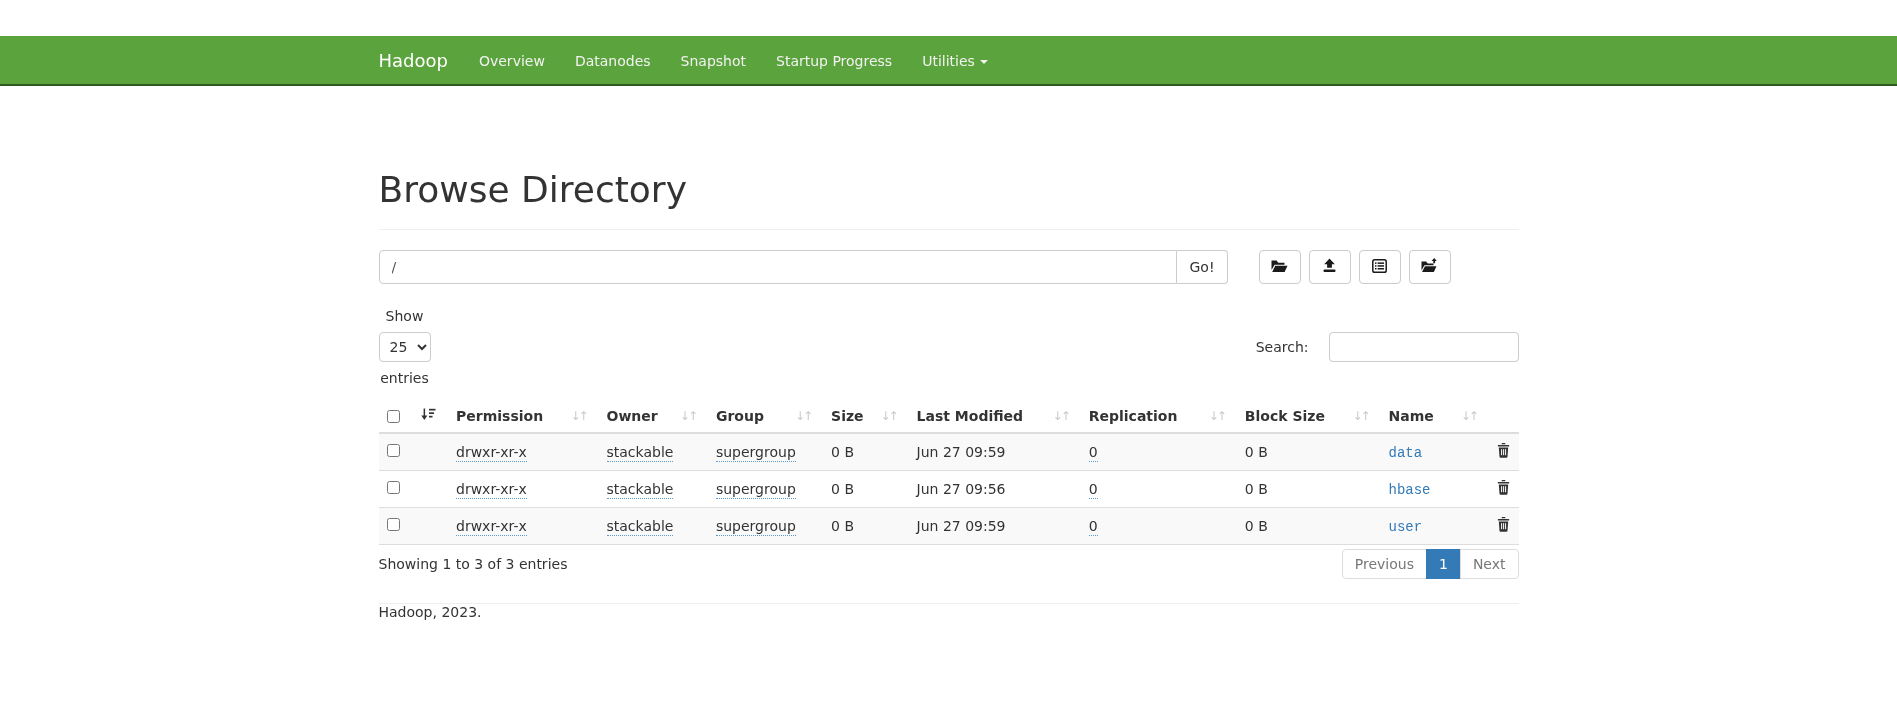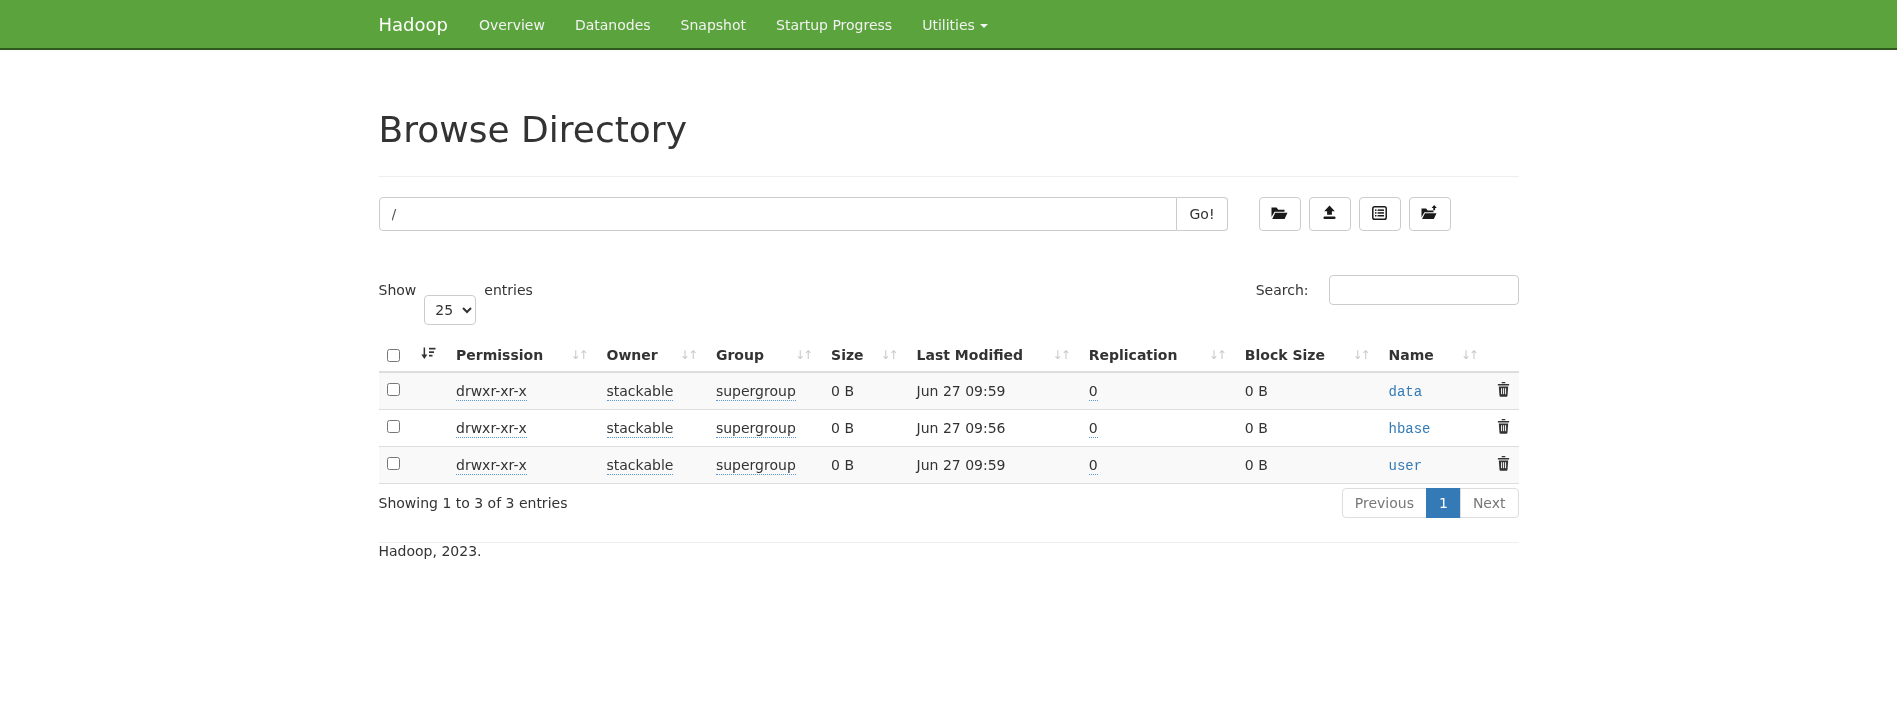--- a/index.html
+++ b/index.html
@@ -16,39 +16,40 @@
     width:1897px;height:722px;overflow:hidden;background:#fff;
     font-family:"DejaVu Sans","Liberation Sans",sans-serif;
     font-size:14px;color:var(--text-dark);
   }
   .container{width:1140px;margin:0 auto;}
 
   
   .navbar{
     height:50px;background:var(--navbar-green);
     border-bottom:2px solid var(--navbar-border);
+    margin-top:36px;
   }
   .nav-inner{display:flex;align-items:center;height:50px;}
   .brand{
     color:#ffffff;font-size:18px;line-height:50px;margin-right:16px;
     text-decoration:none;cursor:pointer;white-space:nowrap;
   }
   .nav{list-style:none;margin:0;padding:0;display:flex;height:50px;}
   .nav li{height:50px;text-align:center;}
   .nav a{
     display:block;color:#f2f2f2;font-size:14px;line-height:50px;
     padding:0 15px;text-decoration:none;cursor:pointer;white-space:nowrap;
   }
   .caret{
     display:inline-block;width:0;height:0;margin-left:5px;vertical-align:middle;
     border-top:4px solid #f2f2f2;border-left:4px solid transparent;border-right:4px solid transparent;
   }
 
   
-  .page-header{margin:58px 0 20px;padding-bottom:24px;border-bottom:1px solid #eeeeee;}
+  .page-header{margin:82px 0 20px;padding-bottom:17px;border-bottom:1px solid #eeeeee;}
   .page-header h1{margin:0;font-size:36px;font-weight:normal;line-height:44px;color:var(--text-dark);}
 
   
   .path-row{display:flex;align-items:flex-start;}
   .input-group{display:flex;width:849px;}
   .path-input{
     flex:1;height:34px;border:1px solid #ccc;border-radius:4px 0 0 4px;
     padding:6px 12px;font-size:14px;color:#555;outline:none;
     font-family:"DejaVu Sans","Liberation Sans",sans-serif;
   }
@@ -58,24 +59,24 @@
     cursor:pointer;font-family:inherit;
   }
   .icon-btns{display:flex;margin-left:31px;gap:8px;}
   .icon-btn{
     width:42px;height:34px;border:1px solid #ccc;border-radius:4px;background:#fff;
     display:flex;align-items:center;justify-content:center;cursor:pointer;padding:0;
   }
 
   
   .controls-row{display:flex;justify-content:space-between;align-items:center;margin-top:24px;}
-  .length-control{display:flex;align-items:center;gap:8px;}
+  .length-control{display:flex;align-items:center;gap:8px;flex-direction:column;}
   .length-select{
     height:30px;border:1px solid #ccc;border-radius:4px;padding:2px 6px;
-    font-size:14px;color:var(--text-dark);background:#fff;font-family:inherit;margin-top:40px;
+    font-size:14px;color:var(--text-dark);background:#fff;font-family:inherit;
   }
   .search-control{display:flex;align-items:center;gap:20px;}
   .search-input{
     width:190px;height:30px;border:1px solid #ccc;border-radius:4px;
     padding:4px 8px;font-size:14px;outline:none;font-family:inherit;
   }
 
   
   table.dir-table{width:100%;border-collapse:collapse;margin-top:14px;}
   .dir-table th{

